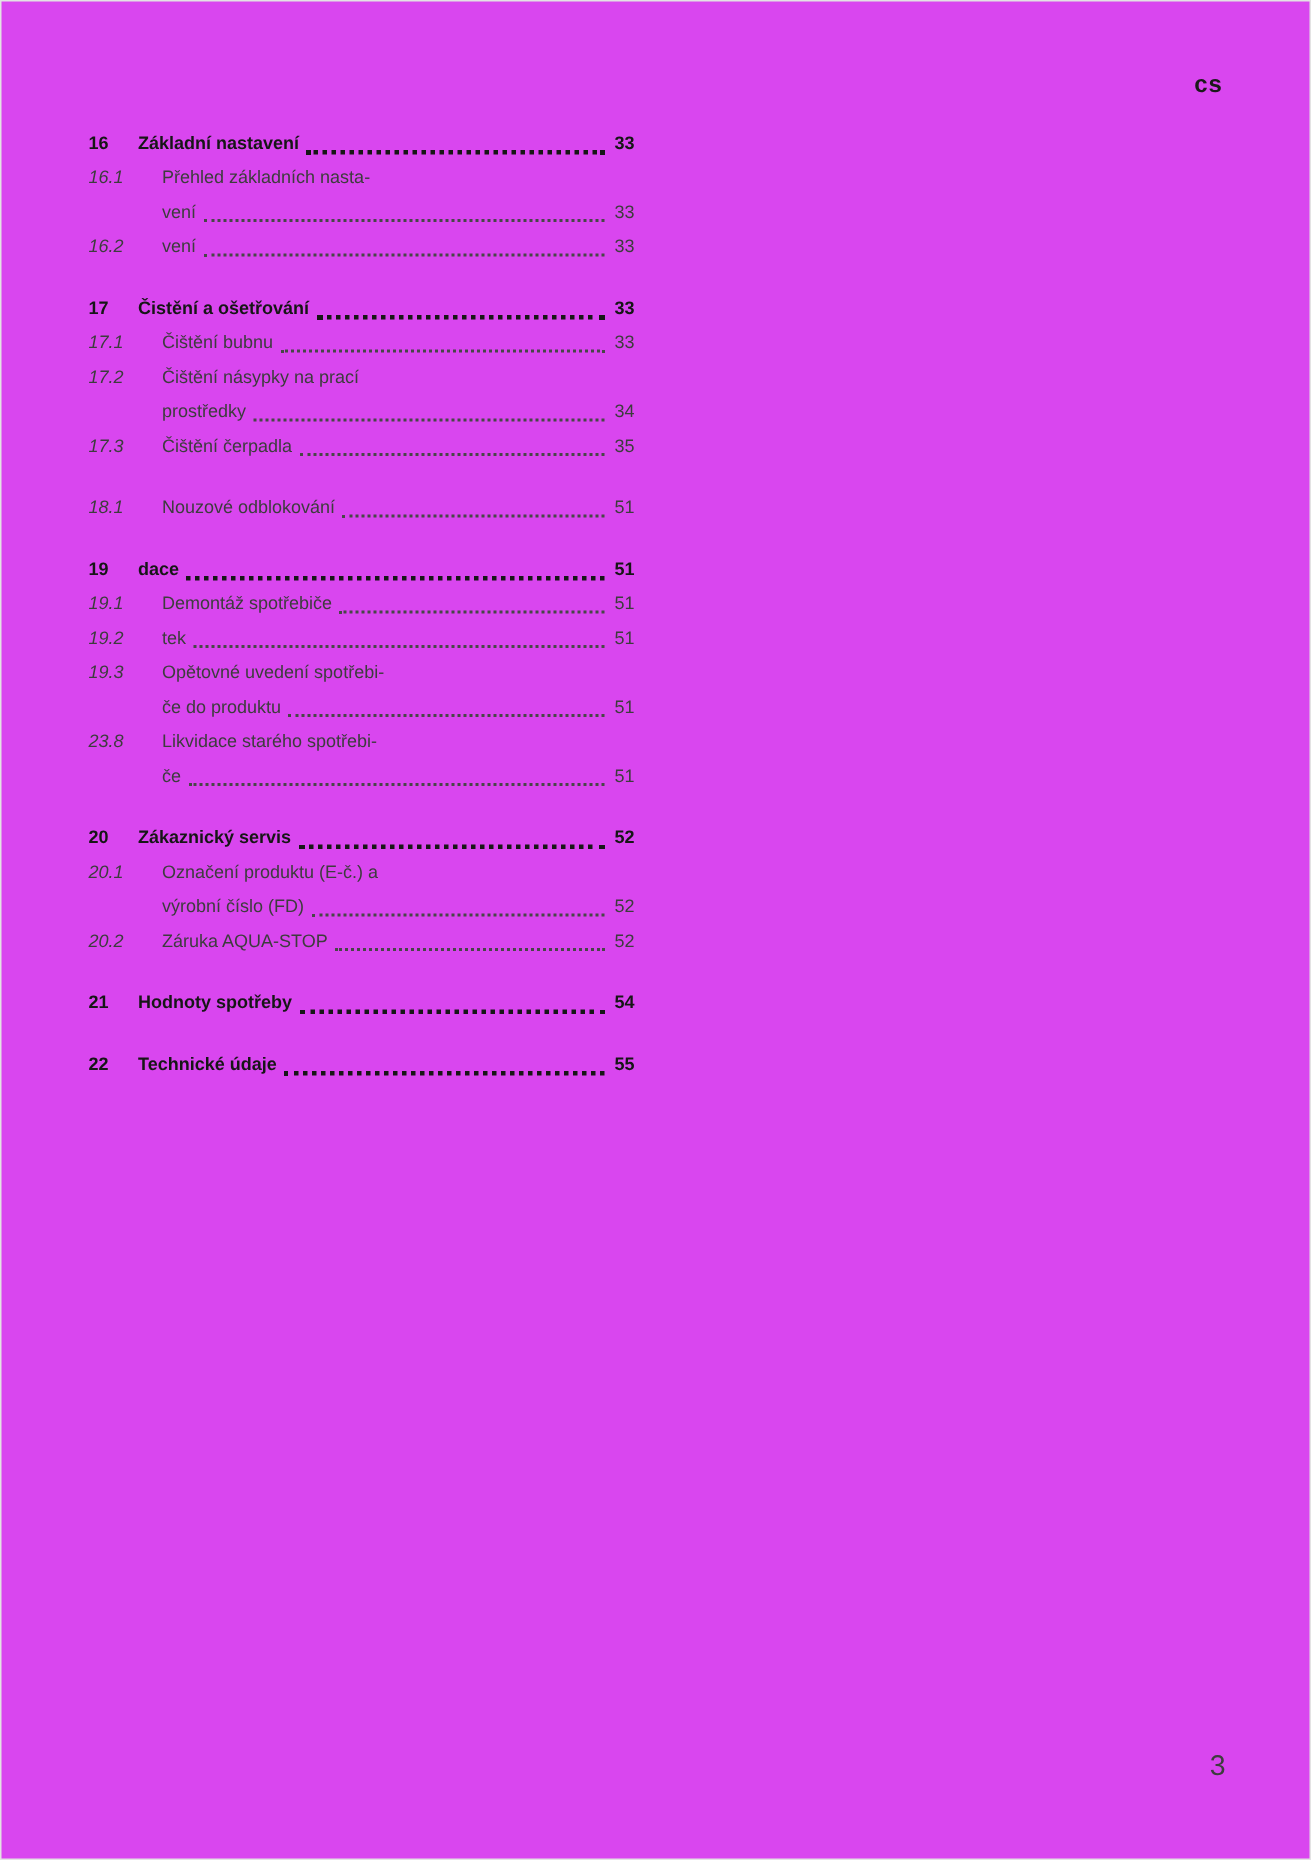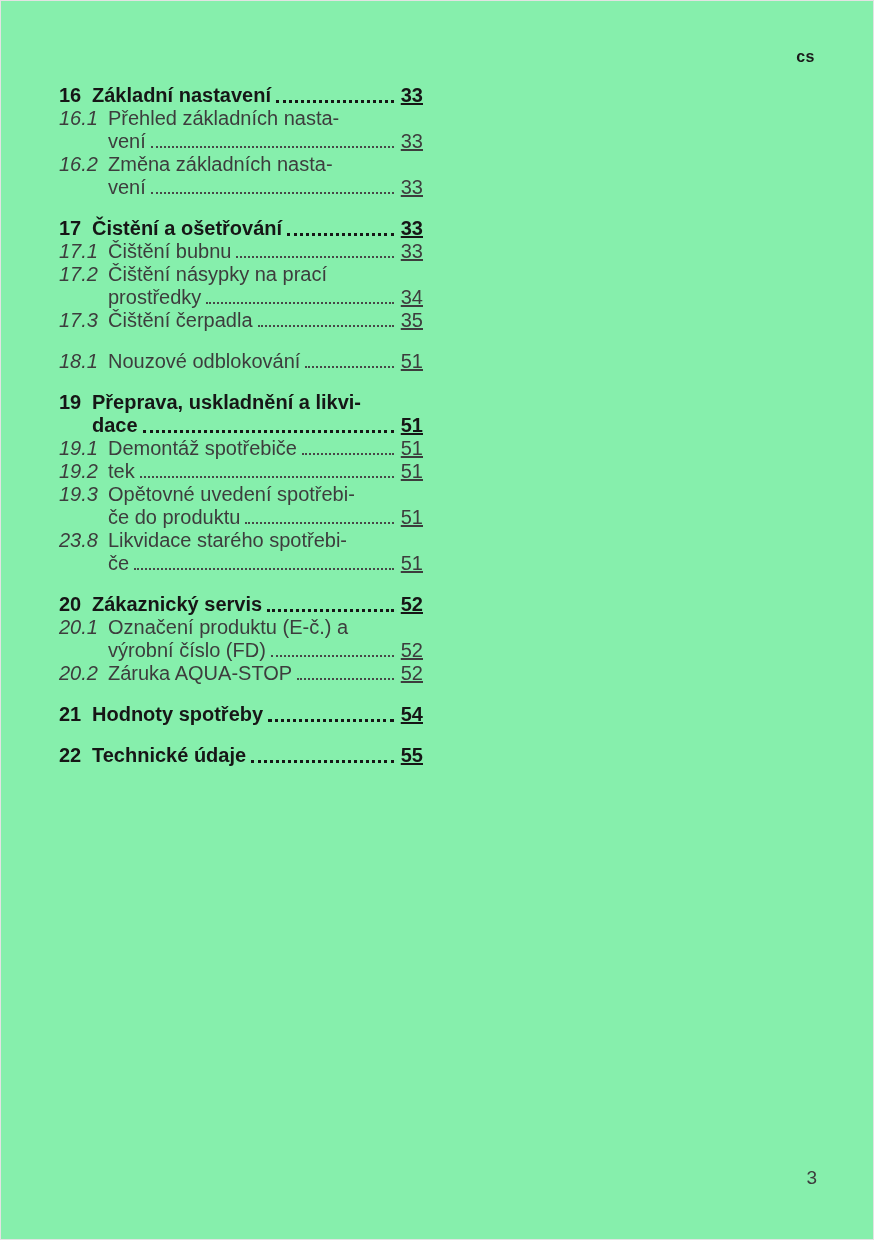--- a/index.html
+++ b/index.html
@@ -5,21 +5,21 @@
   * { margin: 0; padding: 0; box-sizing: border-box; }
   html, body { background: #ffffff; }
   body {
     width: 874px; height: 1240px;
     position: relative;
     font-family: "Liberation Sans", sans-serif;
     overflow: hidden;
   }
   .page {
     position: absolute; inset: 0;
-    background: #86efac;
+    background: #d946ef;
     border: 1px solid #e3e3e3;
   }
   .lang-code {
     position: absolute;
     top: 47px; right: 58px;
     font-size: 16px;
     font-weight: bold;
     color: #1a1a1a;
     letter-spacing: 0.5px;
   }
@@ -27,21 +27,21 @@
     position: absolute;
     left: 58px; top: 83px;
     width: 364px;
   }
   .chapter { margin-top: 18px; }
   .chapter:first-child { margin-top: 0; }
 
   .row {
     display: flex;
     align-items: flex-start;
-    font-size: 20px;
+    font-size: 12px;
     line-height: 23px;
     color: #3d3d3d;
   }
   .row.head {
     font-weight: bold;
     color: #161616;
   }
   .num { flex: none; }
   .head  .num { width: 33px; }
   .entry .num { width: 49px; font-style: italic; }
@@ -54,21 +54,21 @@
     flex: 1;
     align-self: flex-end;
     margin: 0 7px 5px 5px;
     border-bottom: 2px dotted #474747;
     min-width: 10px;
   }
   .head .leader {
     border-bottom: 3px dotted #161616;
     margin-bottom: 4px;
   }
-  .pg { flex: none; text-align: right; text-decoration: underline; }
+  .pg { flex: none; text-align: right; }
 
   .page-number {
     position: absolute;
     right: 56px; top: 1166px;
     font-size: 19px;
     color: #3d3d3d;
   }
 </style>
 </head>
 <body>
@@ -98,23 +98,20 @@
               <span class="txt">vení</span>
               <span class="leader"></span>
               <span class="pg">33</span>
             </div>
           </div>
         </div>
         <div class="row entry">
           <span class="num">16.2</span>
           <div class="content">
             <div class="line">
-              <span class="txt">Změna základních nasta-</span>
-            </div>
-            <div class="line">
               <span class="txt">vení</span>
               <span class="leader"></span>
               <span class="pg">33</span>
             </div>
           </div>
         </div>
       </div>
       <div class="chapter">
         <div class="row head">
           <span class="num">17</span>
@@ -169,23 +166,20 @@
               <span class="leader"></span>
               <span class="pg">51</span>
             </div>
           </div>
         </div>
       </div>
       <div class="chapter">
         <div class="row head">
           <span class="num">19</span>
           <div class="content">
-            <div class="line">
-              <span class="txt">Přeprava, uskladnění a likvi-</span>
-            </div>
             <div class="line">
               <span class="txt">dace</span>
               <span class="leader"></span>
               <span class="pg">51</span>
             </div>
           </div>
         </div>
         <div class="row entry">
           <span class="num">19.1</span>
           <div class="content">

